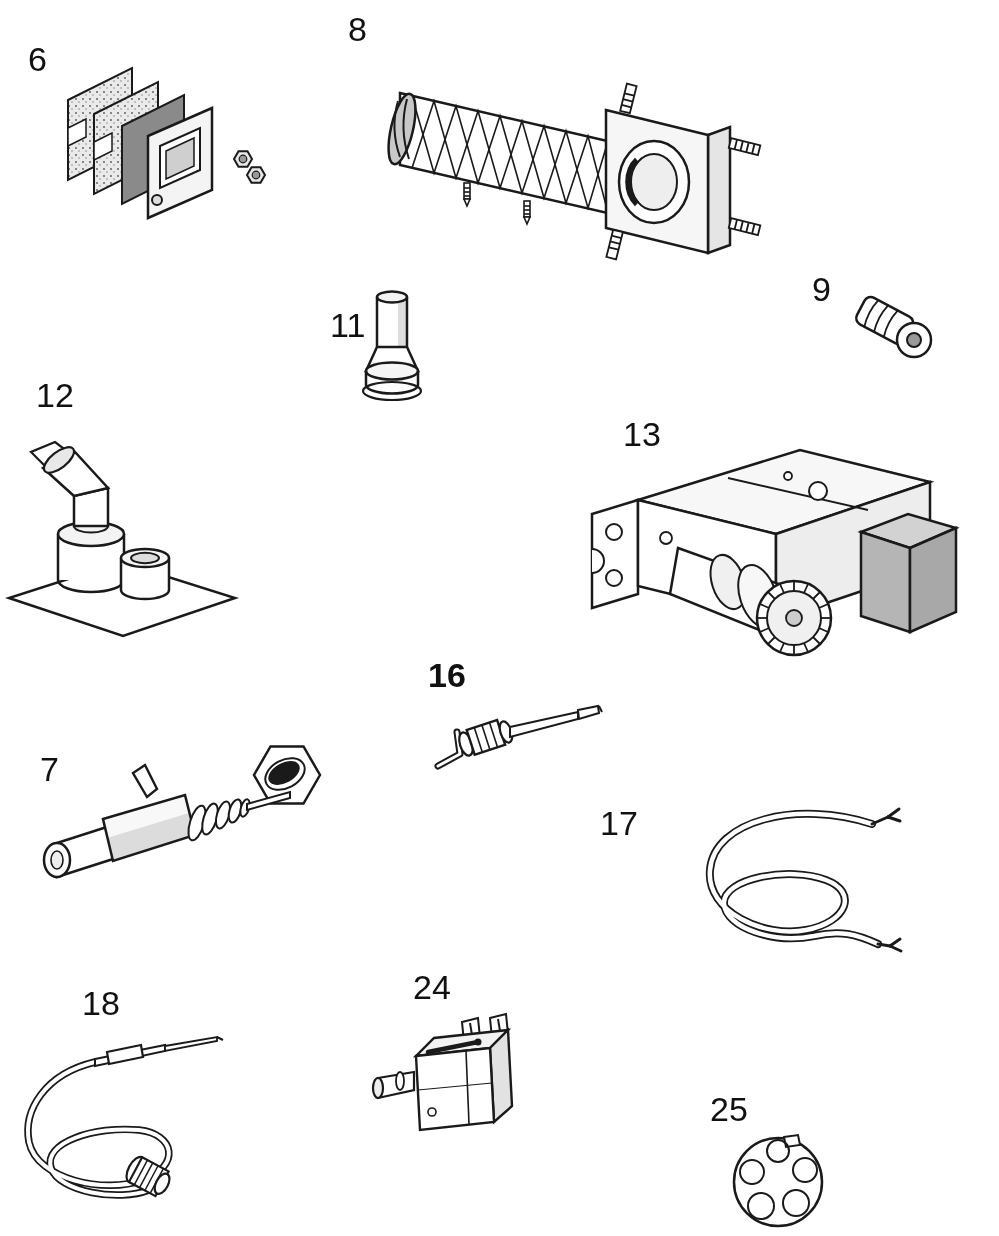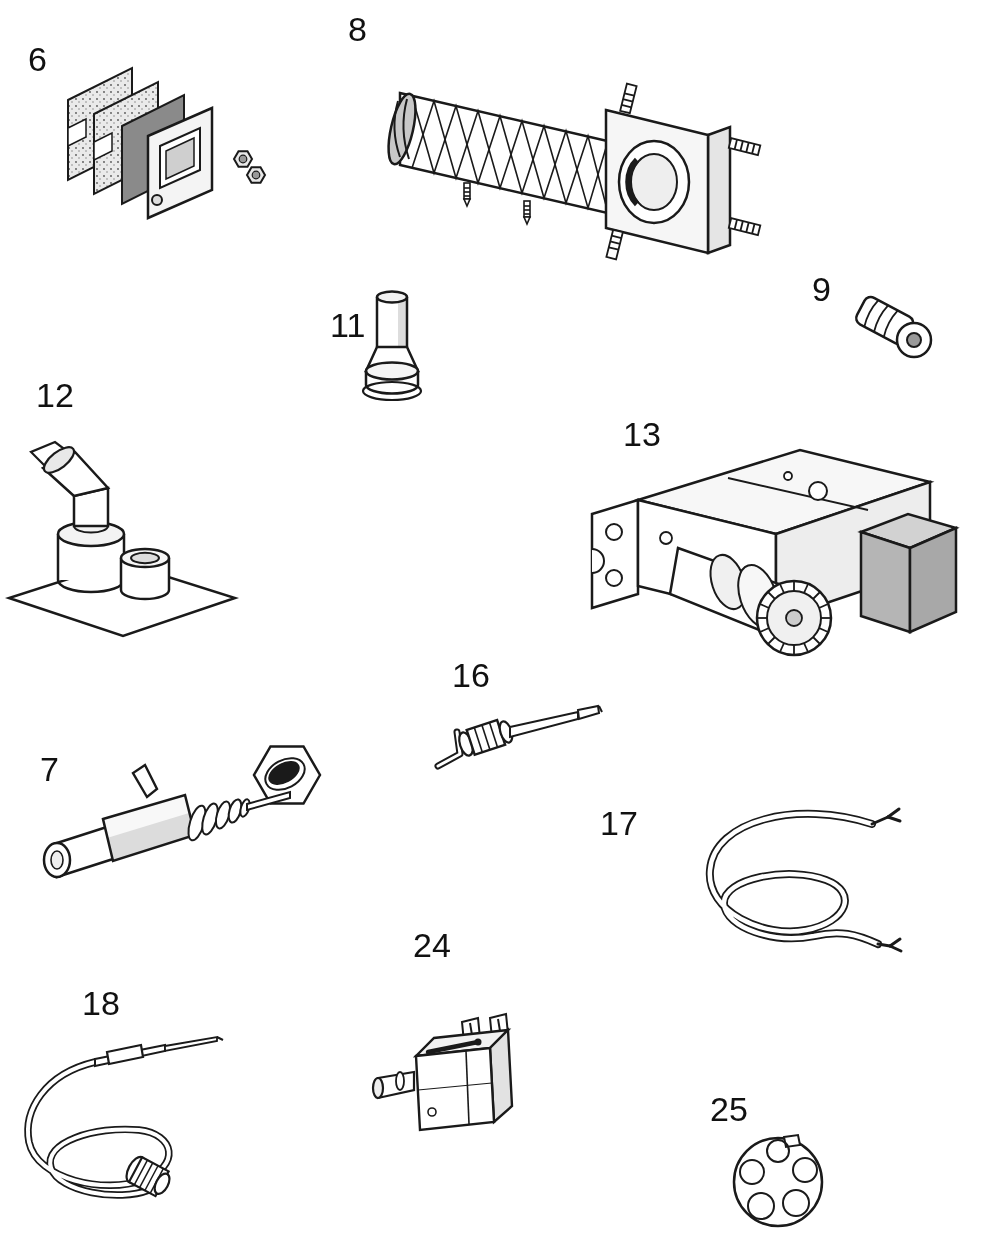--- a/index.html
+++ b/index.html
@@ -211,21 +211,21 @@
           <line x1="206" y1="207" x2="202" y2="216"></line>
         <line x1="182" y1="168" x2="191" y2="172"></line>
           <line x1="241" y1="192" x2="250" y2="196"></line>
         <line x1="250" y1="168" x2="241" y2="172"></line>
           <line x1="191" y1="192" x2="182" y2="196"></line>
       </g>
       <circle cx="216" cy="182" r="8" fill="#cccccc" stroke="#1a1a1a" stroke-width="1.8"></circle>
     </svg>
   </div>
 
-  <div class="part-label" style="left:452px; top:658px;">16</div>
+  <div class="part-label" style="left:428px; top:658px;font-weight:bold;">16</div>
   <div class="part-art" style="left:426px; top:696px;">
     <svg width="185" height="85" viewBox="0 0 185 85">
       <path d="M12,70 L34,58 L31,36" fill="none" stroke="#1a1a1a" stroke-width="7" stroke-linecap="round" stroke-linejoin="round"></path>
       <path d="M12,70 L34,58 L31,36" fill="none" stroke="#ffffff" stroke-width="3" stroke-linecap="round" stroke-linejoin="round"></path>
       <ellipse cx="40" cy="48" rx="6" ry="12" fill="#ffffff" stroke="#1a1a1a" stroke-width="2.2" transform="rotate(-18 40 48)"></ellipse>
       <g transform="rotate(-18 58 42)">
         <rect x="44" y="29" width="32" height="26" fill="#ffffff" stroke="#1a1a1a" stroke-width="2.4"></rect>
         <line x1="52" y1="29" x2="52" y2="55" stroke="#1a1a1a" stroke-width="1.6"></line>
         <line x1="60" y1="29" x2="60" y2="55" stroke="#1a1a1a" stroke-width="1.6"></line>
         <line x1="68" y1="29" x2="68" y2="55" stroke="#1a1a1a" stroke-width="1.6"></line>
@@ -301,21 +301,21 @@
         <rect x="118" y="136" width="30" height="28" fill="#ffffff" stroke="#1a1a1a" stroke-width="2.2"></rect>
         <line x1="124" y1="136" x2="124" y2="164" stroke="#1a1a1a" stroke-width="1.5"></line>
         <line x1="130" y1="136" x2="130" y2="164" stroke="#1a1a1a" stroke-width="1.5"></line>
         <line x1="136" y1="136" x2="136" y2="164" stroke="#1a1a1a" stroke-width="1.5"></line>
         <line x1="142" y1="136" x2="142" y2="164" stroke="#1a1a1a" stroke-width="1.5"></line>
         <ellipse cx="148" cy="150" rx="6" ry="11" fill="#ffffff" stroke="#1a1a1a" stroke-width="2.2"></ellipse>
       </g>
     </svg>
   </div>
 
-  <div class="part-label" style="left:413px; top:928px;">24</div>
+  <div class="part-label" style="left:413px; top:970px;">24</div>
   <div class="part-art" style="left:366px; top:1010px;">
     <svg width="165" height="140" viewBox="0 0 165 140">
 
       <g fill="#ffffff" stroke="#1a1a1a" stroke-width="2">
         <polygon points="96,12 112,8 114,28 98,32"></polygon>
         <line x1="104" y1="13" x2="106" y2="25"></line>
         <polygon points="124,8 140,4 142,24 126,28"></polygon>
         <line x1="132" y1="9" x2="134" y2="21"></line>
       </g>
 

